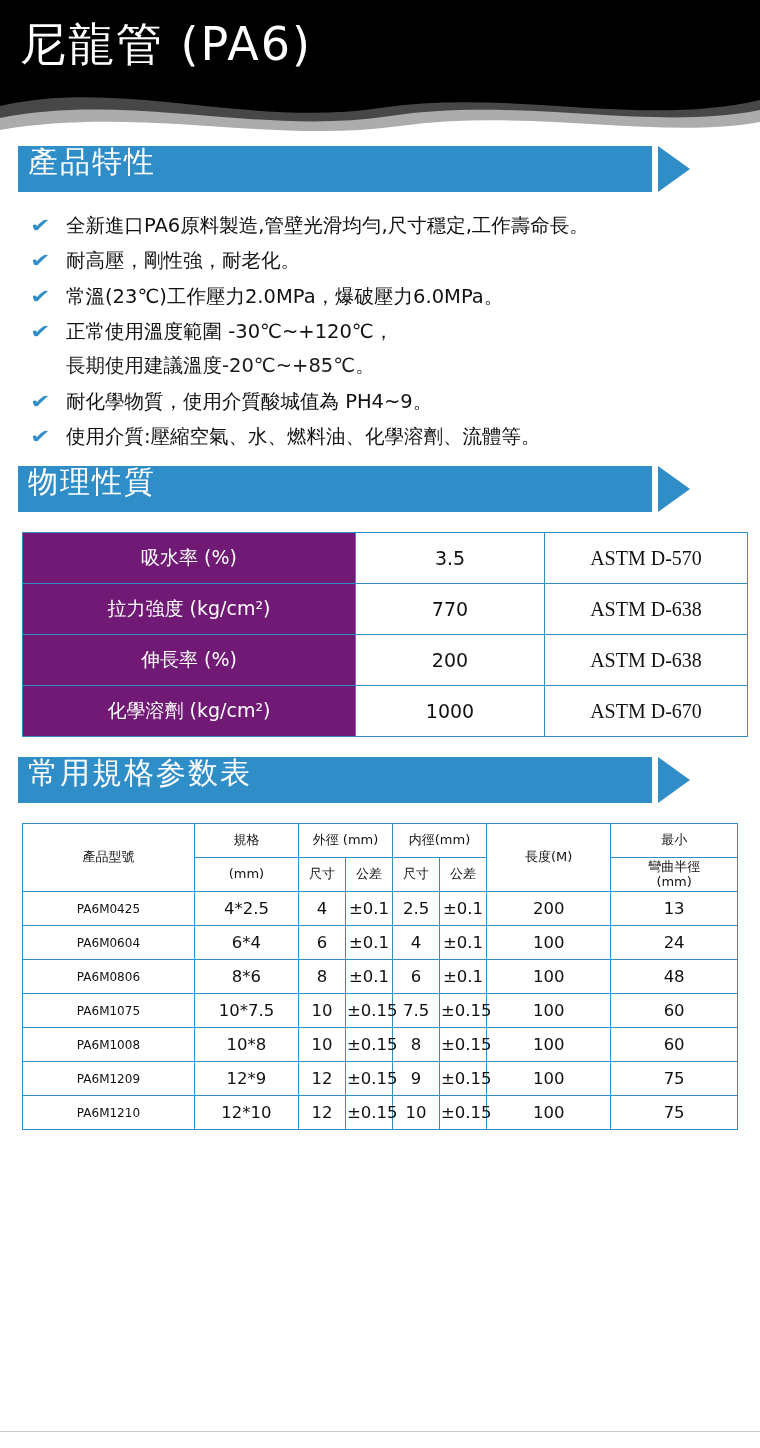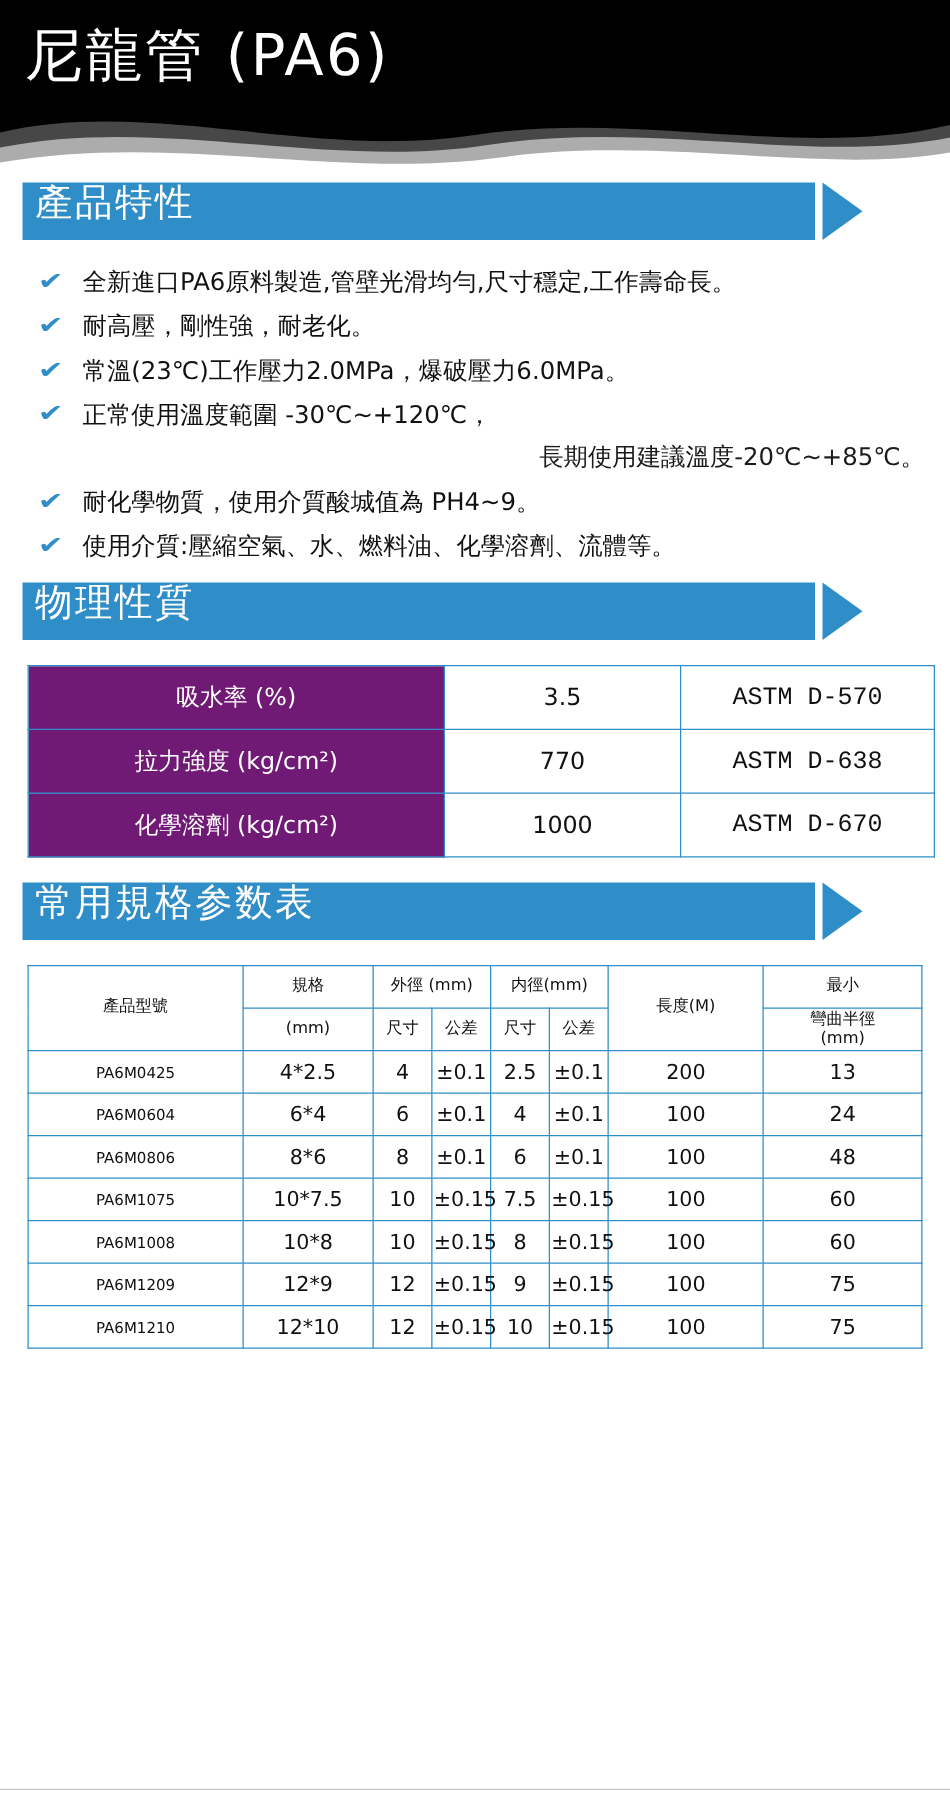--- a/index.html
+++ b/index.html
@@ -99,21 +99,20 @@
     line-height: 1.25;
     transform: scaleX(1.3);
   }
   .feature-text {
     flex: 1 1 auto;
   }
   .feature-sub {
     margin: -4px 0 11px 32px;
     font-size: 19.5px;
     font-family: "DejaVu Sans", sans-serif;
-    text-align: right;
   }
 
   
   .phys-wrap {
     margin: 14px 22px 0 22px;
   }
   table {
     border-collapse: collapse;
   }
   .phys-table {
@@ -132,21 +131,21 @@
     color: #ffffff;
     width: 330px;
   }
   .phys-table td.val {
     width: 186px;
     color: #111;
   }
   .phys-table td.std {
     width: 200px;
     color: #111;
-    font-family: Liberation Mono, monospace;
+    font-family: Liberation Serif, serif;
     font-size: 20px;
   }
 
   
   .spec-wrap {
     margin: 14px 22px 0 22px;
   }
   .spec-table {
     width: 716px;
     table-layout: fixed;
@@ -244,20 +243,25 @@
   <table class="phys-table">
     <tbody>
       <tr>
         <td class="name">吸水率 (%)</td>
         <td class="val">3.5</td>
         <td class="std">ASTM D-570</td>
       </tr>
       <tr>
         <td class="name">拉力強度 (kg/cm²)</td>
         <td class="val">770</td>
+        <td class="std">ASTM D-638</td>
+      </tr>
+      <tr>
+        <td class="name">伸長率 (%)</td>
+        <td class="val">200</td>
         <td class="std">ASTM D-638</td>
       </tr>
       <tr>
         <td class="name">化學溶劑 (kg/cm²)</td>
         <td class="val">1000</td>
         <td class="std">ASTM D-670</td>
       </tr>
     </tbody>
   </table>
 </div>

